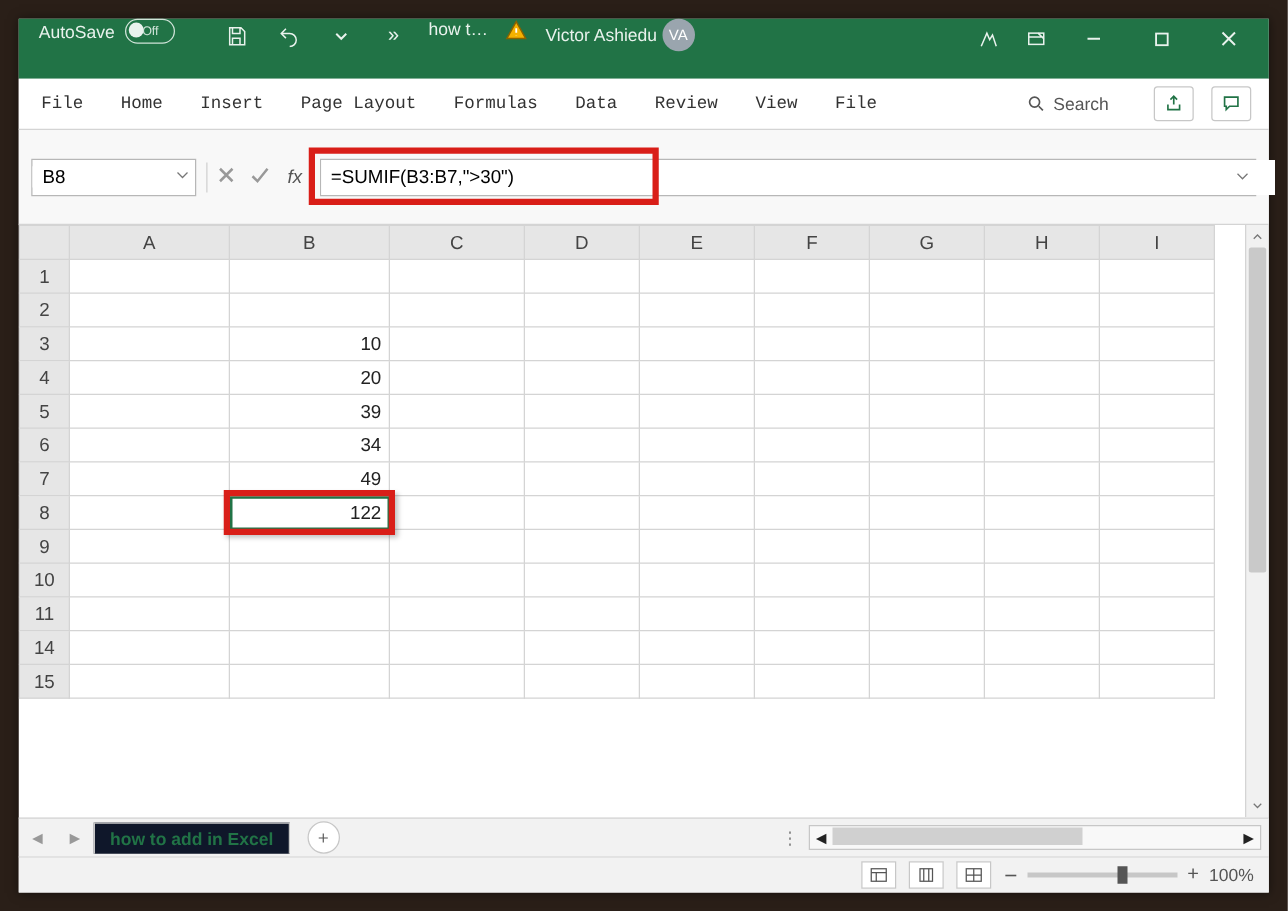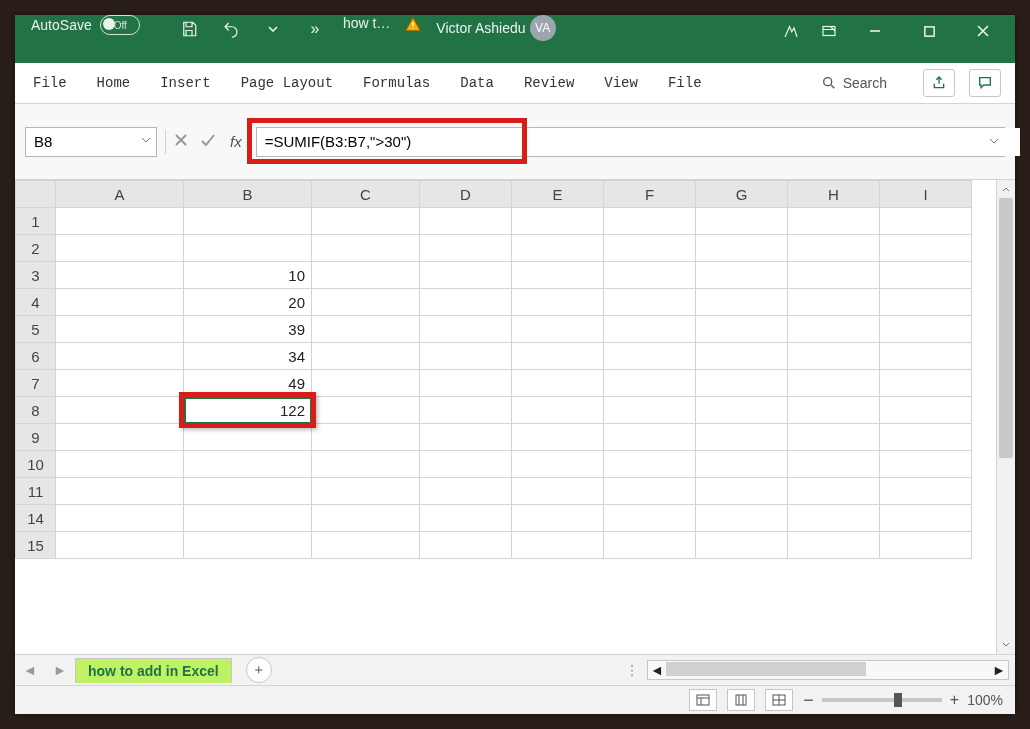--- a/index.html
+++ b/index.html
@@ -51,21 +51,21 @@
 td.sel{outline:2px solid #217346;outline-offset:-2px;}
 .cellred{position:relative;}
 .cellred .redbox{position:absolute;left:-5px;top:-5px;right:-5px;bottom:-5px;border:5px solid #d91e18;pointer-events:none;box-shadow:2px 2px 4px rgba(0,0,0,.25);}
 .vscroll{width:18px;background:#f1f1f1;border-left:1px solid #d4d4d4;position:relative;}
 .vscroll .up,.vscroll .down{height:18px;display:flex;align-items:center;justify-content:center;cursor:pointer;}
 .vscroll .down{position:absolute;bottom:0;width:100%;}
 .vscroll .thumb{position:absolute;top:18px;left:2px;right:2px;height:260px;background:#c9c9c9;border-radius:2px;cursor:pointer;}
 
 .sheetbar{height:30px;border-top:1px solid #d4d4d4;display:flex;align-items:center;background:#f2f2f2;position:relative;}
 .navarrow{width:22px;height:22px;display:flex;align-items:center;justify-content:center;color:#999;cursor:pointer;margin:0 4px;}
-.sheet-tab{background:#bef264;border:1px solid #c7c7c7;border-bottom:none;padding:4px 12px;color:#217346;font-weight:600;cursor:pointer;}
+.sheet-tab{background:#0f172a;border:1px solid #c7c7c7;border-bottom:none;padding:4px 12px;color:#217346;font-weight:600;cursor:pointer;}
 .addsheet{width:24px;height:24px;border:1px solid #c7c7c7;border-radius:50%;display:flex;align-items:center;justify-content:center;margin-left:14px;background:#fff;cursor:pointer;color:#555;}
 .sheetbar .dots{margin-left:auto;margin-right:8px;color:#888;cursor:pointer;}
 .hscroll{flex-basis:360px;height:18px;background:#f8f8f8;border:1px solid #c7c7c7;display:flex;align-items:center;position:relative;margin-right:6px;}
 .hscroll .lbtn,.hscroll .rbtn{width:18px;height:100%;display:flex;align-items:center;justify-content:center;cursor:pointer;}
 .hscroll .track{flex:1;height:100%;position:relative;}
 .hscroll .thumb{position:absolute;left:0;top:1px;height:14px;width:200px;background:#d0d0d0;cursor:pointer;}
 
 .status{height:28px;border-top:1px solid #d4d4d4;display:flex;align-items:center;justify-content:flex-end;padding:0 12px;gap:10px;background:#f2f2f2;color:#555;}
 .viewbtn{width:26px;height:20px;border:1px solid #c7c7c7;display:flex;align-items:center;justify-content:center;cursor:pointer;background:#fff;}
 .zoom{display:flex;align-items:center;gap:8px;}

